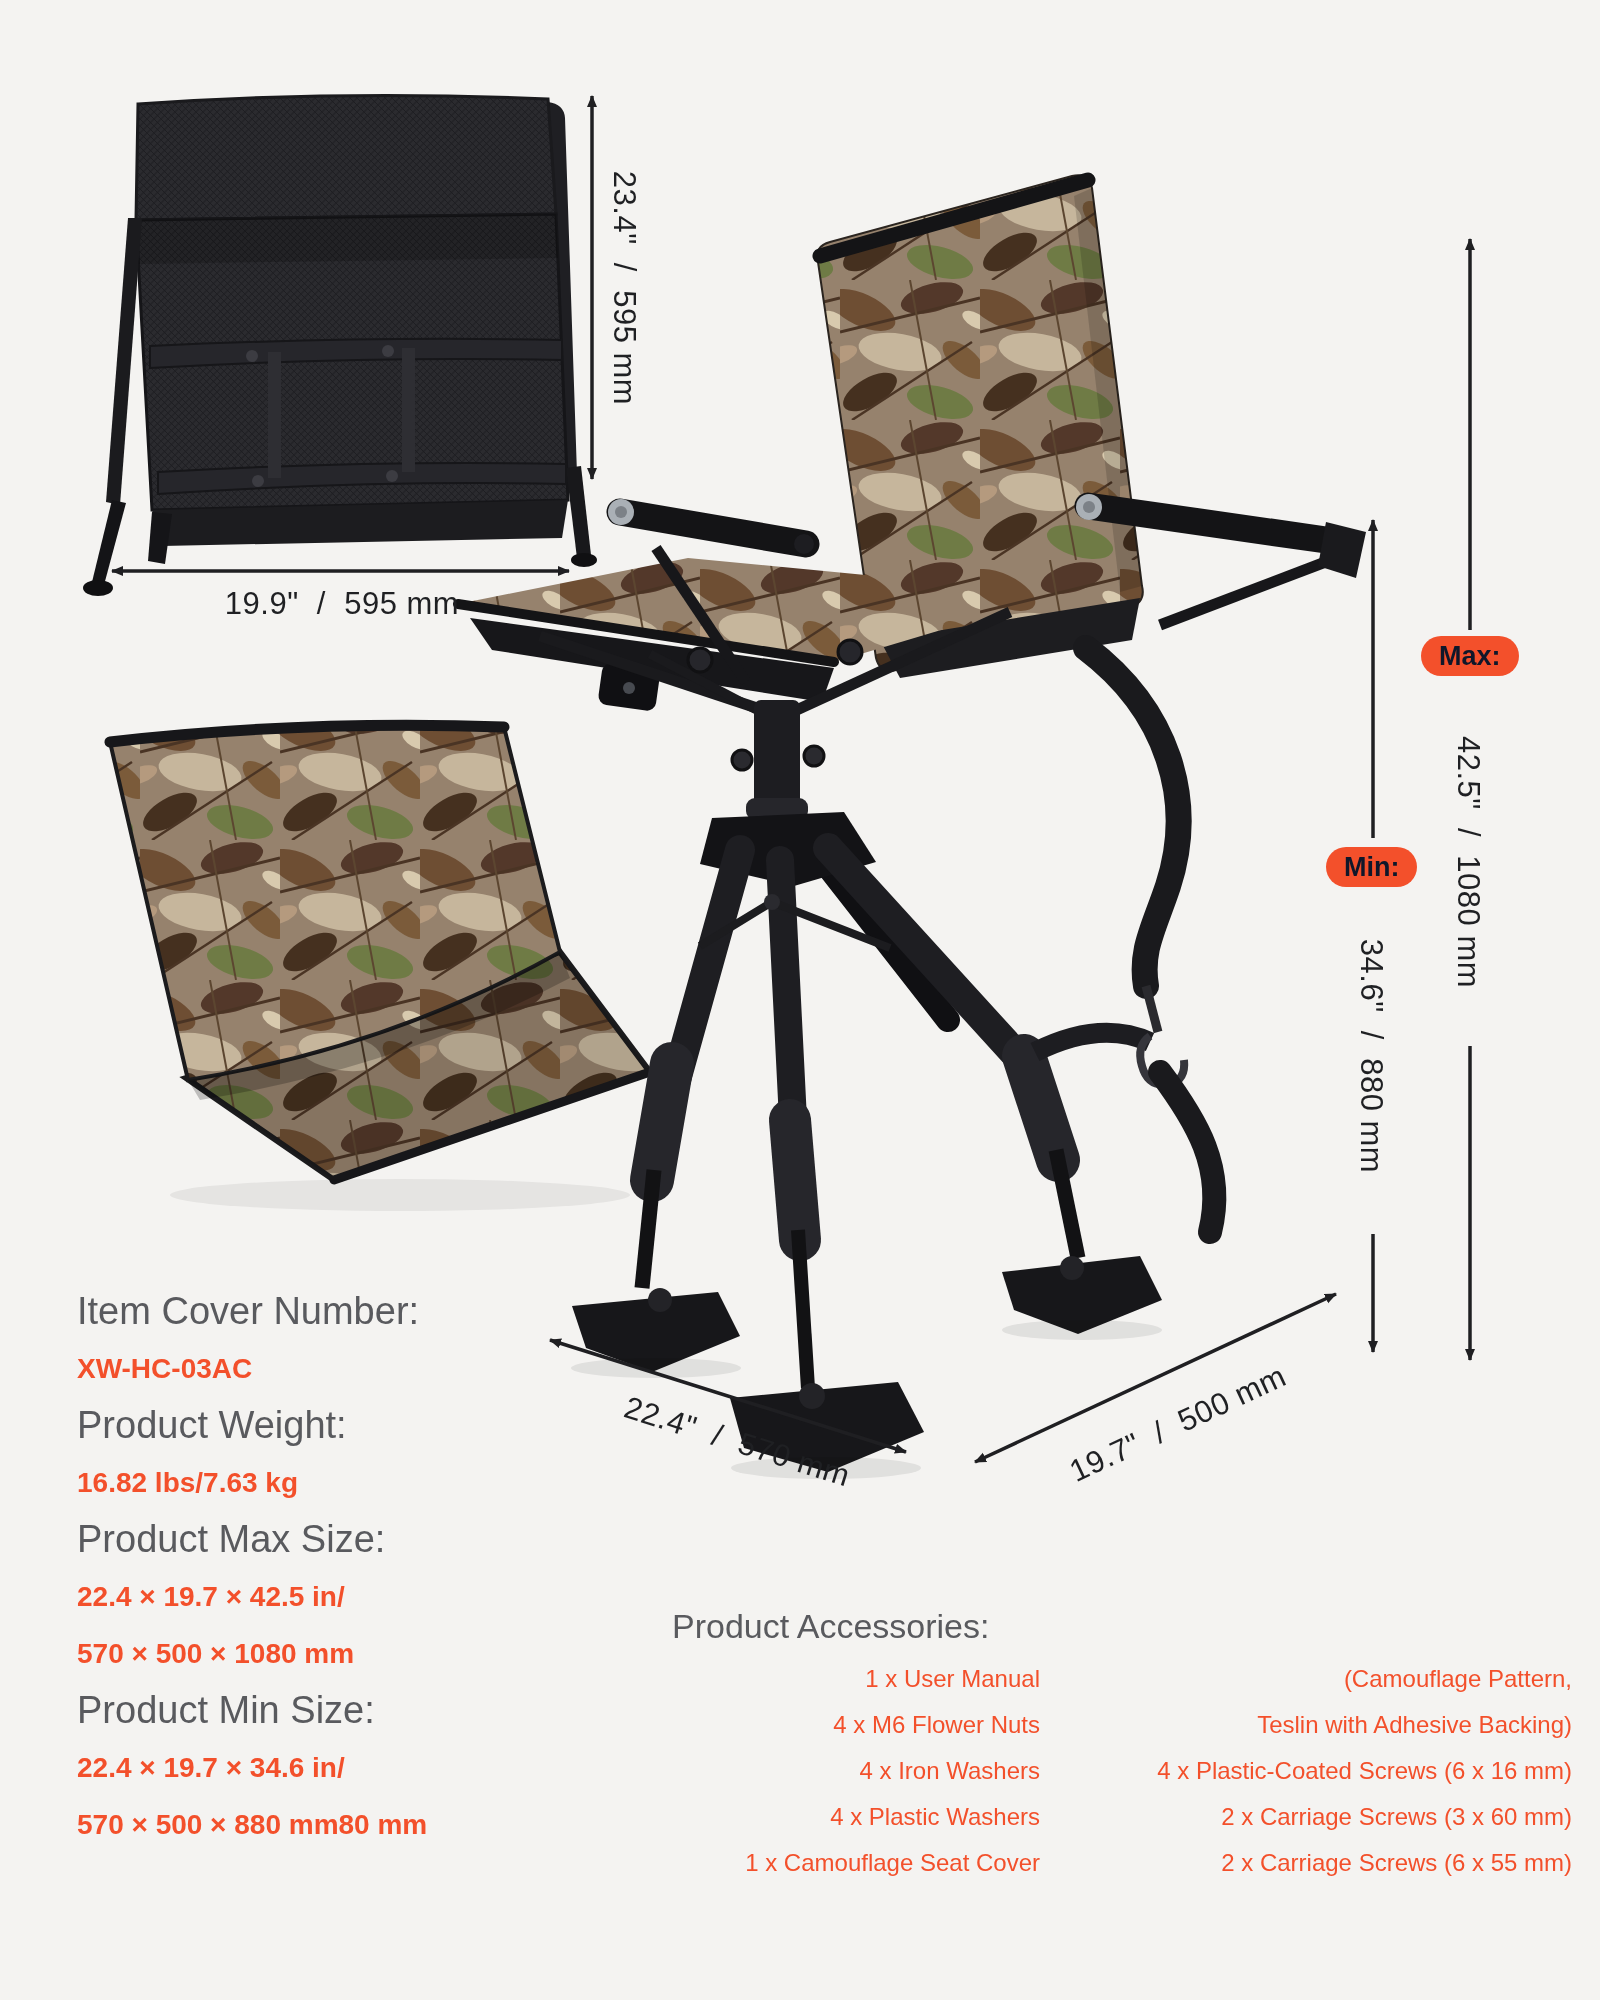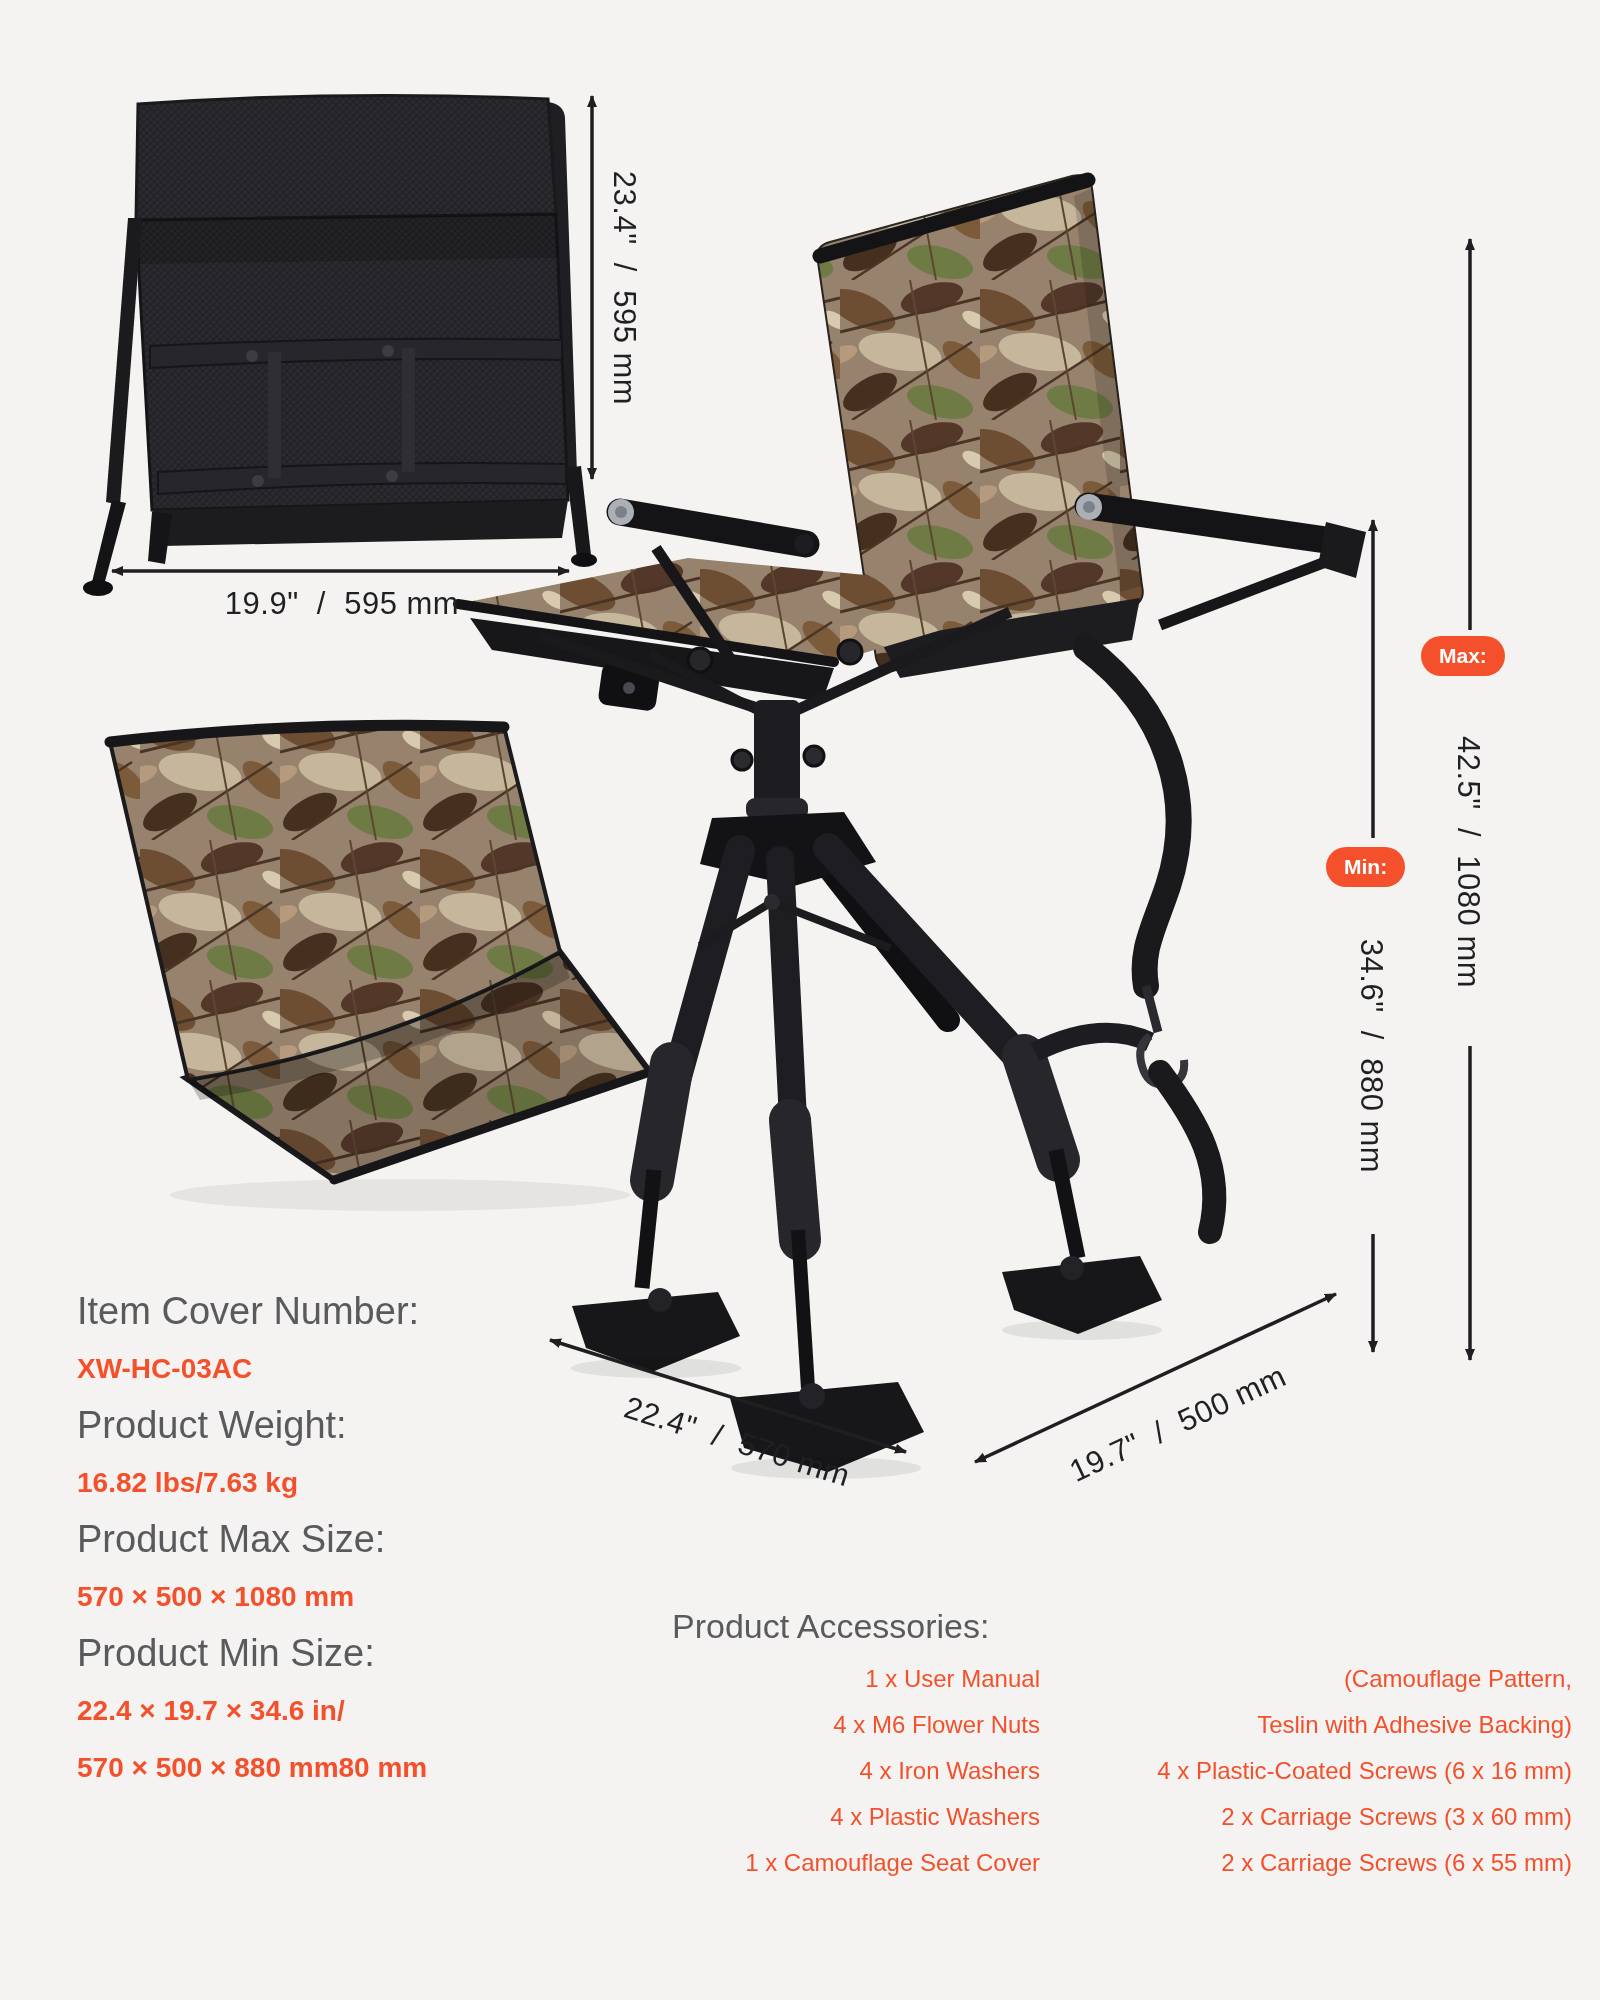--- a/index.html
+++ b/index.html
@@ -2,21 +2,21 @@
 <html><head>
 <meta charset="utf-8">
 <style>
   html,body{margin:0;padding:0;background:#e8e7e5;}
   .canvas{position:relative;width:1600px;height:2000px;background:#f4f3f1;overflow:hidden;
           font-family:"Liberation Sans", sans-serif;}
   svg{position:absolute;left:0;top:0;}
   .dim{position:absolute;color:#1f2023;font-size:31px;white-space:pre;text-align:center;
        line-height:44px;letter-spacing:0.5px;}
   .rot90{transform:rotate(90deg);}
-  .badge{position:absolute;background:#f3502b;color:#ffffff;font-weight:bold;font-size:21px;
+  .badge{position:absolute;background:#f3502b;color:#0f172a;font-weight:bold;font-size:27px;
          padding:5px 18px;border-radius:24px;line-height:30px;}
   .specs{position:absolute;left:77px;top:1283px;width:640px;}
   .spec-label{font-size:38px;color:#595a5e;line-height:57px;}
   .spec-value{font-size:28px;font-weight:bold;color:#f3502b;line-height:57px;}
   .acc{position:absolute;left:672px;top:1600px;width:900px;}
   .acc-heading{font-size:34px;color:#595a5e;line-height:52px;}
   .acc-cols{display:flex;margin-top:4px;}
   .acc-col1{width:368px;}
   .acc-col2{width:532px;}
   .acc-item{font-size:24px;color:#f3502b;line-height:46px;white-space:nowrap;text-align:right;}
@@ -178,20 +178,21 @@
 
   <div class="badge" style="left:1421px;top:636px;">Max:</div>
   <div class="badge" style="left:1326px;top:847px;">Min:</div>
 
   <div class="specs">
     <div class="spec-label">Item Cover Number:</div>
     <div class="spec-value">XW-HC-03AC</div>
     <div class="spec-label">Product Weight:</div>
     <div class="spec-value">16.82 lbs/7.63 kg</div>
     <div class="spec-label">Product Max Size:</div>
+    <div class="spec-value">22.4 × 19.7 × 42.5 in/</div>
     <div class="spec-value">570 × 500 × 1080 mm</div>
     <div class="spec-label">Product Min Size:</div>
     <div class="spec-value">22.4 × 19.7 × 34.6 in/</div>
     <div class="spec-value">570 × 500 × 880 mm80 mm</div>
   </div>
 
   <div class="acc">
     <div class="acc-heading">Product Accessories:</div>
     <div class="acc-cols">
       <div class="acc-col1">

